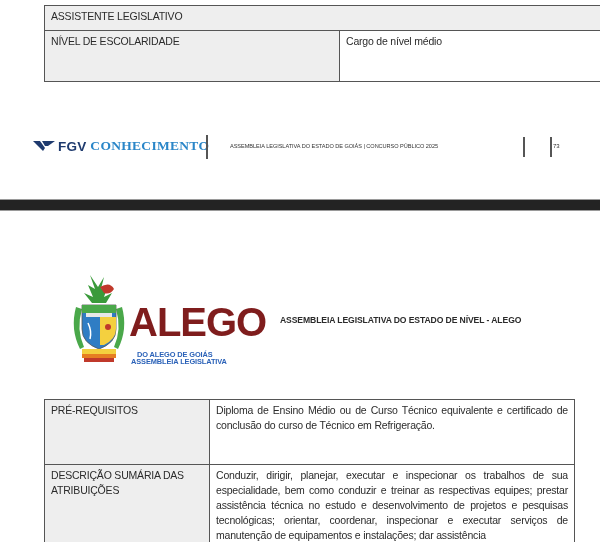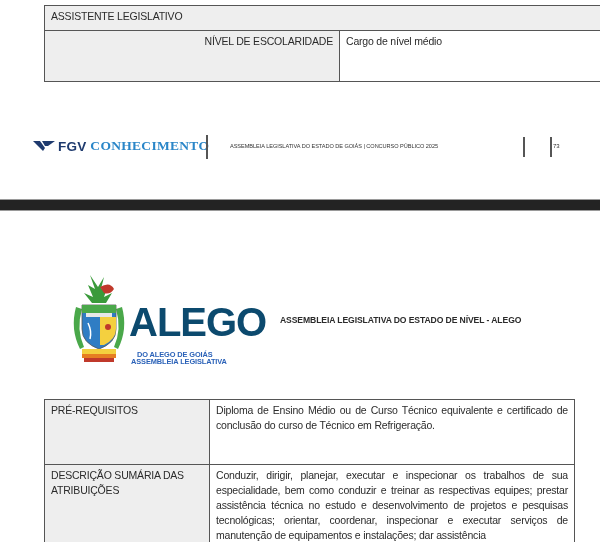--- a/index.html
+++ b/index.html
@@ -20,21 +20,21 @@
     }
     table.doc td {
       border: 1.2px solid #555; vertical-align: top; padding: 3px 6px;
       line-height: 15px;
     }
     table.doc td.grey { background: #eeeeee; }
     table.doc td.white { background: #ffffff; }
     .just { text-align: justify; text-align-last: left; }
 
     #tbl-top { left: 44px; top: 5px; width: 591px; }
-    #tbl-top td.label-col { width: 152px; text-align: right; }
+    #tbl-top td.label-col { width: 152px; }
 
     #tbl-bottom { left: 44px; top: 188px; width: 531px; }
     #tbl-bottom td.label-col { width: 152px; }
 
     
     .footer { position: absolute; left: 16px; top: 132px; width: 600px; height: 30px; }
     .fgv-logo { position: absolute; left: 17px; top: 6px; display: flex; align-items: center; }
     .fgv-chevron { width: 22px; height: 12px; margin-right: 3px; }
     .fgv-text { font-weight: bold; font-size: 13.5px; color: #1e3a6e; letter-spacing: 0.2px; }
     .fgv-con { font-weight: bold; font-size: 13.5px; color: #2a86c8; margin-left: 4px; letter-spacing: 0.3px; font-family: Liberation Serif, serif; }
@@ -43,21 +43,21 @@
     .page-num { position: absolute; left: 537px; top: 11px; font-size: 6px; color: #333; }
 
     
     .page-gap {
       position: absolute; left: 0; top: 199px; width: 600px; height: 12px;
       background: #232323; border-top: 1px solid #9a9a9a; border-bottom: 1px solid #9a9a9a; box-sizing: border-box;
     }
 
     
     .crest { position: absolute; left: 70px; top: 273px; width: 58px; height: 92px; }
-    .alego-word { position: absolute; left: 129px; top: 300px; font-weight: bold; font-size: 40px; color: #0c4a6e; letter-spacing: -1px; line-height: 44px; }
+    .alego-word { position: absolute; left: 129px; top: 300px; font-weight: bold; font-size: 40px; color: #7f1d1d; letter-spacing: -1px; line-height: 44px; }
     .alego-sub { position: absolute; left: 131px; font-size: 7.4px; font-weight: bold; color: #2b62b8; letter-spacing: -0.1px; line-height: 9px; white-space: nowrap; }
     .alego-sub.l1 { top: 357px; }
     .alego-sub.l2 { top: 350px; left: 137px; }
     .header-title { position: absolute; left: 280px; top: 315px; font-size: 8.6px; font-weight: bold; color: #2b2b2b; white-space: nowrap; letter-spacing: -0.1px; }
   </style>
 </head>
 <body>
 
 <div class="page page-top">
   <table class="doc" id="tbl-top">

